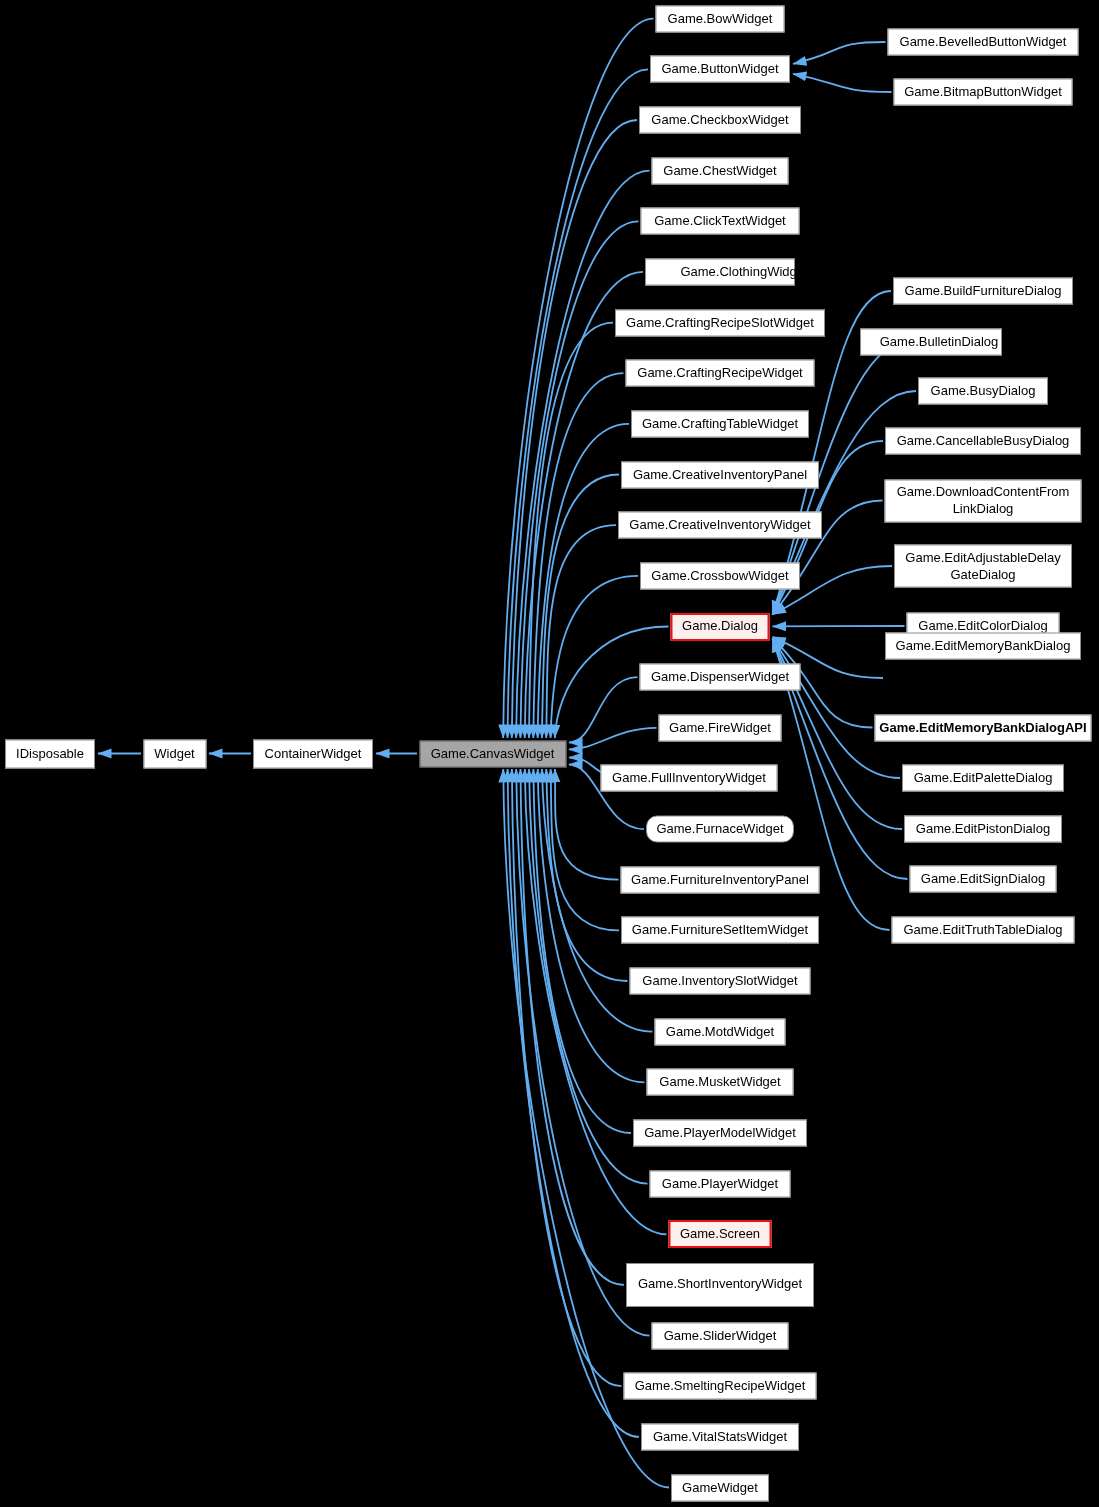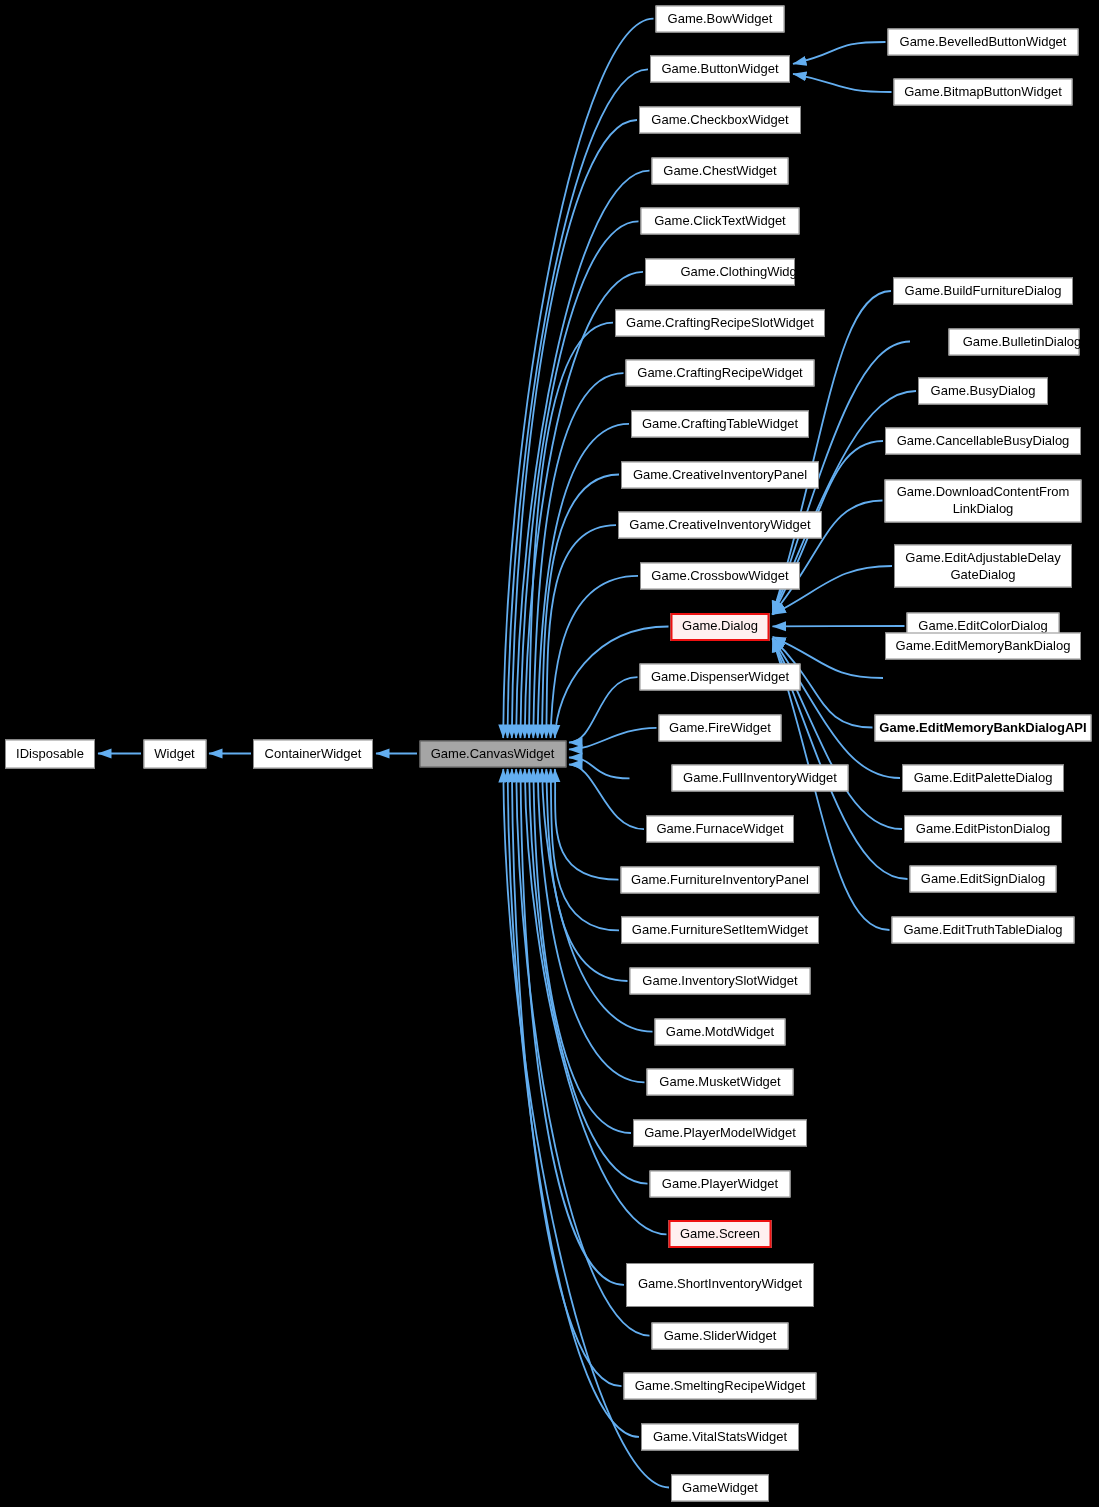--- a/index.html
+++ b/index.html
@@ -129,24 +129,24 @@
       </div>
       <div class="node highlight" style="left: 720px; top: 626.5px; width: 99px; height: 28px;">
         <div class="ln">Game.Dialog</div>
       </div>
       <div class="node" style="left: 720px; top: 677.1px; width: 161px; height: 27px;">
         <div class="ln">Game.DispenserWidget</div>
       </div>
       <div class="node" style="left: 720px; top: 727.8px; width: 123px; height: 27px;">
         <div class="ln">Game.FireWidget</div>
       </div>
-      <div class="node" style="left: 760px; top: 778.4px; width: 177px; height: 27px;">
+      <div class="node" style="left: 689px; top: 778.4px; width: 177px; height: 27px;">
         <div class="ln">Game.FullInventoryWidget</div>
       </div>
-      <div class="node" style="left: 720px; top: 829.1px; width: 148px; height: 27px;">
+      <div class="node" style="left: 720px; top: 829.1px; width: 148px; height: 27px; border-radius: 11px;">
         <div class="ln">Game.FurnaceWidget</div>
       </div>
       <div class="node" style="left: 720px; top: 879.7px; width: 199px; height: 27px;">
         <div class="ln">Game.FurnitureInventoryPanel</div>
       </div>
       <div class="node" style="left: 720px; top: 930.4px; width: 198px; height: 27px;">
         <div class="ln">Game.FurnitureSetItemWidget</div>
       </div>
       <div class="node" style="left: 720px; top: 981px; width: 181px; height: 27px;">
         <div class="ln">Game.InventorySlotWidget</div>
@@ -183,21 +183,21 @@
       </div>
       <div class="node" style="left: 983px; top: 42px; width: 191px; height: 27px;">
         <div class="ln">Game.BevelledButtonWidget</div>
       </div>
       <div class="node" style="left: 983px; top: 92px; width: 179px; height: 27px;">
         <div class="ln">Game.BitmapButtonWidget</div>
       </div>
       <div class="node" style="left: 983px; top: 291px; width: 180px; height: 27px;">
         <div class="ln">Game.BuildFurnitureDialog</div>
       </div>
-      <div class="node" style="left: 1014px; top: 341.5px; width: 131px; height: 27px; padding-left: 16px;">
+      <div class="node" style="left: 931px; top: 341.5px; width: 142px; height: 27px; padding-left: 16px;">
         <div class="ln">Game.BulletinDialog</div>
       </div>
       <div class="node" style="left: 983px; top: 391px; width: 130px; height: 27px;">
         <div class="ln">Game.BusyDialog</div>
       </div>
       <div class="node" style="left: 983px; top: 441px; width: 196px; height: 27px;">
         <div class="ln">Game.CancellableBusyDialog</div>
       </div>
       <div class="node" style="left: 983px; top: 500.5px; width: 197px; height: 43px;">
         <div class="ln">Game.DownloadContentFrom</div>

